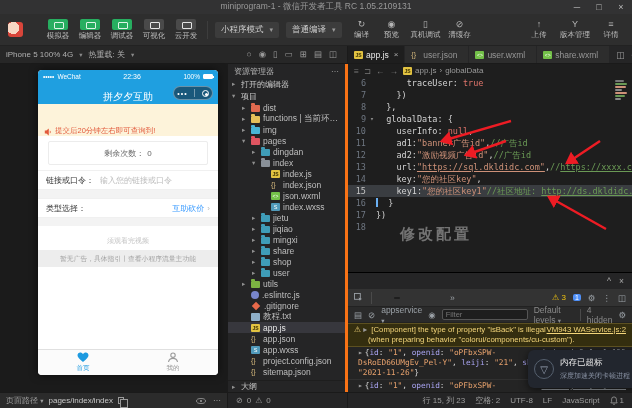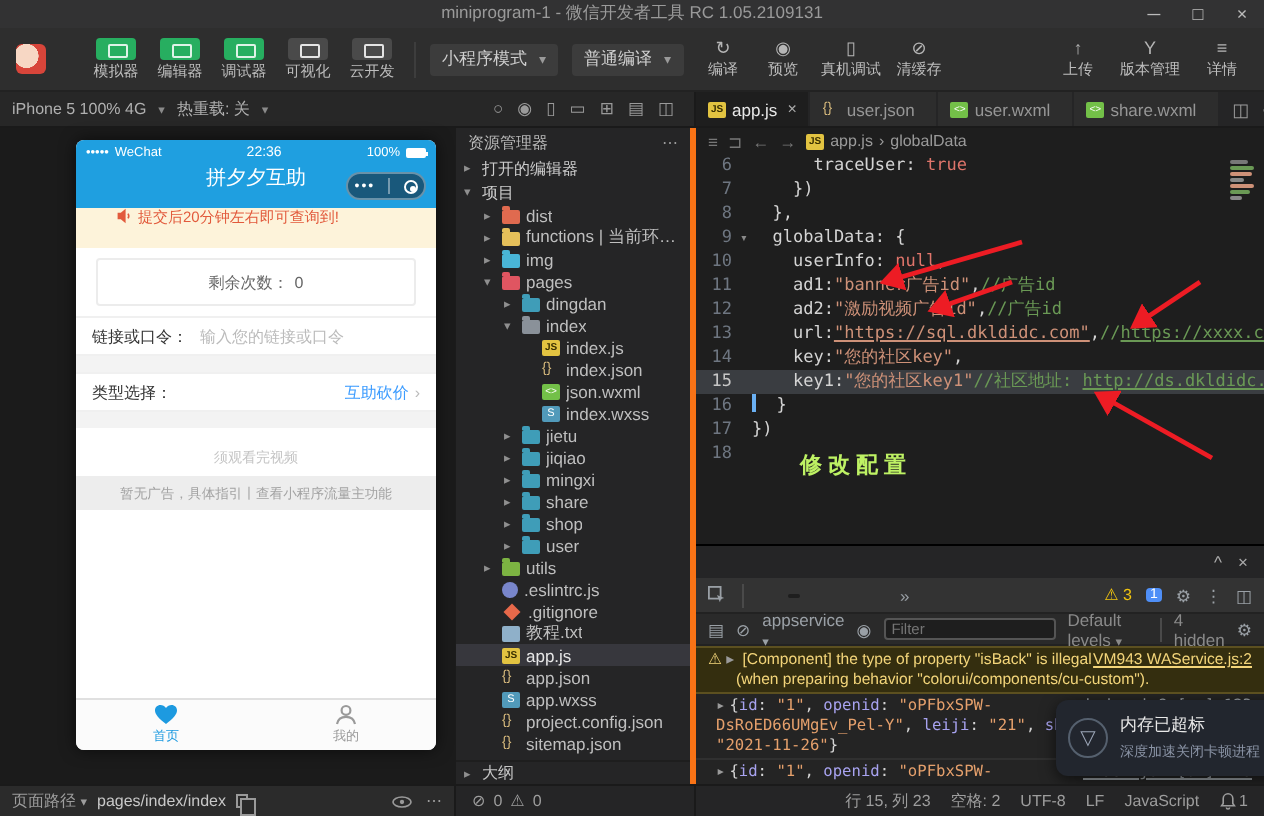--- a/index.html
+++ b/index.html
@@ -56,27 +56,27 @@
   .ic-txt{background:#8fb0c9;border-radius:1px;}
   
   .main{flex:1;display:flex;min-height:0;}
   
   .sim{width:228px;flex:0 0 auto;background:#1b1b1b;position:relative;}
   .phone{position:absolute;left:38px;top:6px;width:180px;height:305px;background:#fff;border-radius:4px;overflow:hidden;display:flex;flex-direction:column;box-shadow:0 0 8px rgba(0,0,0,.6);font-family:"Liberation Sans",sans-serif;}
   .pstatus{height:12px;background:#1f9fe0;color:#fff;font-size:6.5px;display:flex;align-items:center;padding:0 5px;gap:3px;flex:0 0 auto;}
   .pstatus .time{flex:1;text-align:center;font-size:7px;}
   .batt{display:inline-block;width:10px;height:5px;border:1px solid #fff;border-radius:1px;position:relative;background:#fff;}
   .batt::after{content:"";position:absolute;right:-2px;top:1px;width:1px;height:2px;background:#fff;}
-  .pnav{height:22px;background:#1f9fe0;color:#fff;display:flex;align-items:flex-start;justify-content:center;font-size:10px;position:relative;flex:0 0 auto;}
+  .pnav{height:22px;background:#1f9fe0;color:#fff;display:flex;align-items:flex-end;justify-content:center;font-size:10px;position:relative;flex:0 0 auto;}
   .capsule{position:absolute;right:5px;top:4px;width:40px;height:14px;background:rgba(20,30,40,.55);border:1px solid rgba(255,255,255,.35);border-radius:7px;display:flex;align-items:center;justify-content:space-around;color:#fff;}
   .capsule .dots{font-size:7px;letter-spacing:1px;line-height:1;}
   .capsule .cdiv{width:1px;height:8px;background:rgba(255,255,255,.4);}
   .capdot{width:7px;height:7px;border:1px solid #fff;border-radius:50%;position:relative;}
   .capdot::after{content:"";position:absolute;left:2px;top:2px;width:3px;height:3px;background:#fff;border-radius:50%;}
-  .pnotice{height:20px;background:#fdf3da;color:#e25a3c;font-size:7.5px;display:flex;align-items:flex-start;gap:3px;padding:0 20px;flex:0 0 auto;white-space:nowrap;}
+  .pnotice{height:32px;background:#fdf3da;color:#e25a3c;font-size:7.5px;display:flex;align-items:flex-end;gap:3px;padding:0 6px;flex:0 0 auto;white-space:nowrap;}
   .pcard{margin:5px 10px;border:1px solid #ececec;border-radius:2px;height:24px;display:flex;align-items:center;justify-content:center;font-size:8px;color:#666;gap:3px;flex:0 0 auto;}
   .prow{height:20px;background:#fff;border-top:1px solid #f0f0f0;border-bottom:1px solid #f0f0f0;display:flex;align-items:center;padding:0 8px;font-size:8px;flex:0 0 auto;}
   .prow .plabel{color:#333;}
   .prow .pph{color:#bbb;margin-left:6px;}
   .prow .pval{margin-left:auto;color:#3c9cff;}
   .prow .pchev{color:#bbb;margin-left:3px;}
   .pgap{height:8px;background:#f3f3f3;flex:0 0 auto;}
   .psubmit{padding:10px 0 4px;display:flex;flex-direction:column;align-items:center;gap:5px;flex:0 0 auto;}
   .sbtn{width:96px;height:21px;border:1px solid #f0b089;border-radius:3px;color:#e8633c;font-size:9px;display:flex;align-items:center;justify-content:center;background:#fff;}
   .phint{font-size:7px;color:#c4c4c4;}
@@ -104,21 +104,21 @@
   .crumbs{display:flex;align-items:center;gap:3px;}
   .code{flex:1;position:relative;overflow:hidden;font-family:"DejaVu Sans Mono",monospace;font-size:8.5px;min-height:0;}
   .cl{display:flex;height:12px;line-height:12px;white-space:pre;color:#d4d4d4;}
   .cl.hl{background:#3a3d41;}
   .gut{width:20px;text-align:right;color:#6e7681;flex:0 0 auto;padding-right:2px;}
   .cl.hl .gut{color:#c6c6c6;}
   .fold{width:8px;color:#8a8a8a;font-size:6.5px;flex:0 0 auto;text-align:center;}
   .ctext{flex:1;}
   .t-kw{color:#e0756b;} .t-str{color:#ce9178;} .t-com{color:#6a9955;} .t-u{text-decoration:underline;}
   .t-caret{display:inline-block;width:2px;height:9px;background:#6ab0f3;vertical-align:-1px;}
-  .annotation{position:absolute;left:52px;top:148px;color:#bef264;font-size:11px;font-weight:bold;letter-spacing:3px;}
+  .annotation{position:absolute;left:52px;top:148px;color:#737373;font-size:15px;font-weight:bold;letter-spacing:3px;}
   .arrows{position:absolute;inset:0;pointer-events:none;}
   .minimap{position:absolute;right:2px;top:2px;width:15px;}
   .minimap div{height:2px;margin:1px 0;border-radius:1px;}
   
   .dbg{height:120px;flex:0 0 auto;border-top:1px solid #000;background:#242424;display:flex;flex-direction:column;font-size:8.5px;min-height:0;}
   .dbgtabs{height:16px;background:#252526;display:flex;align-items:center;gap:10px;padding:0 8px;flex:0 0 auto;}
   .dbgtab{color:#8a8a8a;} .dbgtab.act{color:#e8e8e8;}
   .dbgtools{margin-left:auto;display:flex;gap:8px;color:#aaa;}
   .dtbar{height:18px;background:#333;border-bottom:1px solid #222;display:flex;align-items:center;gap:8px;padding:0 6px;color:#9aa0a6;flex:0 0 auto;}
   .dttab{padding:1px 3px;}

